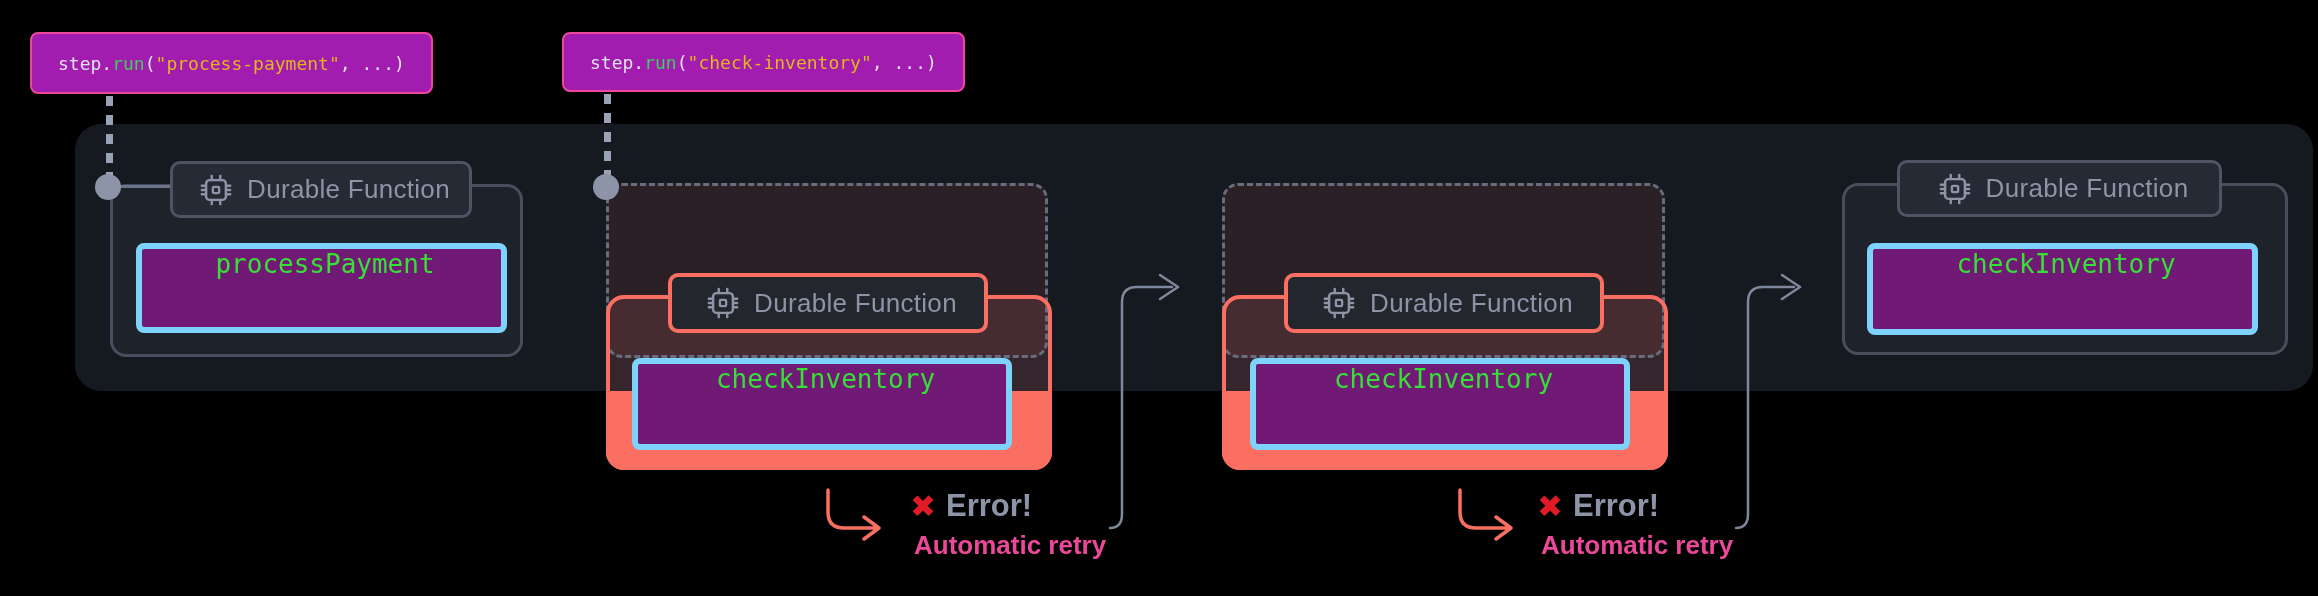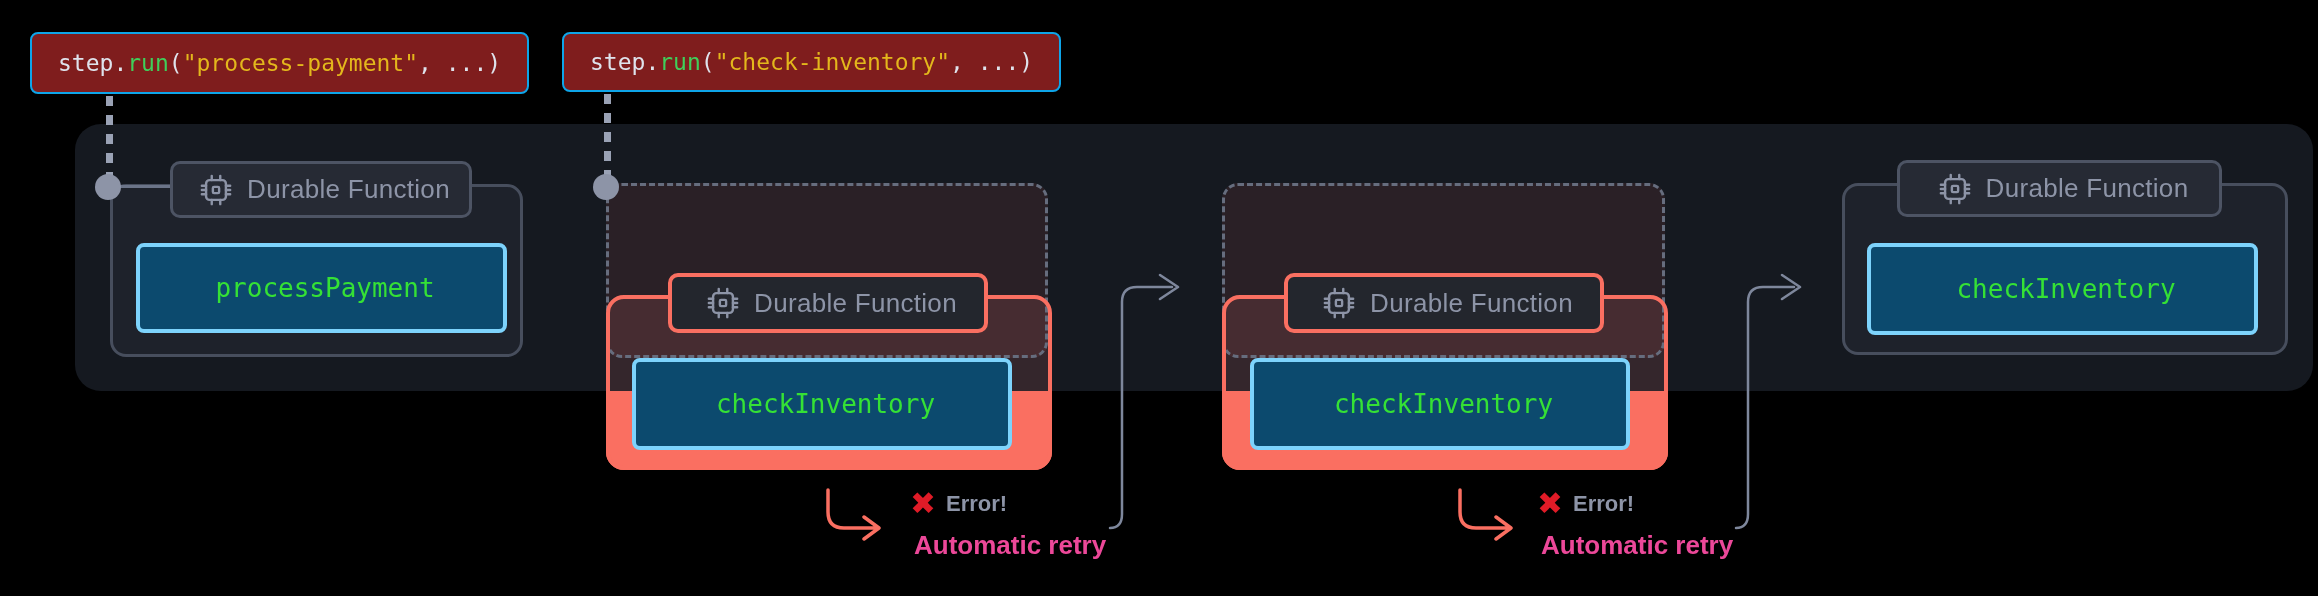--- a/index.html
+++ b/index.html
@@ -34,53 +34,53 @@
          border-radius:10px;color:#8d94a7;font-size:26px;font-weight:500;letter-spacing:.3px;}
   .badge.gray{background:#262a34;border:3px solid #4d5464;}
   .badge.red{background:#23262d;border:4px solid #fa6f61;}
   .b1{left:170px;top:161px;width:302px;height:57px;}
   .b4{left:1897px;top:160px;width:325px;height:57px;}
   .b2{left:668px;top:273px;width:320px;height:60px;}
   .b3{left:1284px;top:273px;width:320px;height:60px;}
   .badge svg{flex:0 0 auto;}
 
   
-  .codebox{background:#0c4a6e;border:4px solid #7dd3fc;border-radius:8px;display:flex;
-           align-items:center;justify-content:center;font-family:"DejaVu Sans Mono",monospace;
+  .codebox{background:#701a75;border:6px solid #7dd3fc;border-radius:8px;display:flex;
+           align-items:flex-start;justify-content:center;font-family:"DejaVu Sans Mono",monospace;
            font-size:26px;color:#35e135;z-index:6;}
   .k1{left:136px;top:243px;width:371px;height:90px;}
   .k2{left:632px;top:358px;width:380px;height:92px;}
   .k3{left:1250px;top:358px;width:380px;height:92px;}
   .k4{left:1867px;top:243px;width:391px;height:92px;}
 
   
   .dot{width:26px;height:26px;border-radius:50%;background:#8d94a7;z-index:7;}
   .d1{left:95px;top:174px;}
   .d2{left:593px;top:174px;}
   .dotline{left:108px;top:185px;width:64px;height:3px;background:#6b7488;z-index:5;}
   .dash{width:4px;background-image:repeating-linear-gradient(180deg,#9aa2b5 0 10px,transparent 10px 19px);z-index:5;}
   .dl1{left:106px;top:96px;height:82px;}
   .dl2{left:604px;top:94px;height:84px;}
 
   
-  .tooltip{background:#7f1d1d;border:2px solid #0ea5e9;border-radius:8px;display:flex;
+  .tooltip{background:#a21caf;border:2px solid #ec4899;border-radius:8px;display:flex;
            align-items:center;padding:0 26px;font-family:"DejaVu Sans Mono",monospace;
-           font-size:23px;z-index:8;white-space:pre;}
+           font-size:18px;z-index:8;white-space:pre;}
   .t1{left:30px;top:32px;height:62px;}
   .t2{left:562px;top:32px;height:60px;}
   .c-fg{color:#dfe3ec}
   .c-green{color:#3fcf5a}
   .c-yellow{color:#e3b71c}
 
   
   .errrow{display:flex;align-items:center;gap:10px;z-index:8;}
   .e1{left:903px;top:488px;}
   .e2{left:1530px;top:488px;}
   .xmark{color:#e01b27;font-size:31px;font-weight:bold;font-family:"DejaVu Sans",sans-serif;line-height:1;}
-  .errtext{color:#8d94a7;font-size:22px;font-weight:700;}
+  .errtext{color:#8d94a7;font-size:31px;font-weight:700;}
   .retrytext{color:#ec4899;font-size:26px;font-weight:600;z-index:8;}
   .r1{left:907px;top:530px;}
   .r2{left:1534px;top:530px;}
 
   svg.overlay{position:absolute;left:0;top:0;z-index:7;pointer-events:none;}
 </style>
 </head>
 <body>
 
 <div class="canvas">

